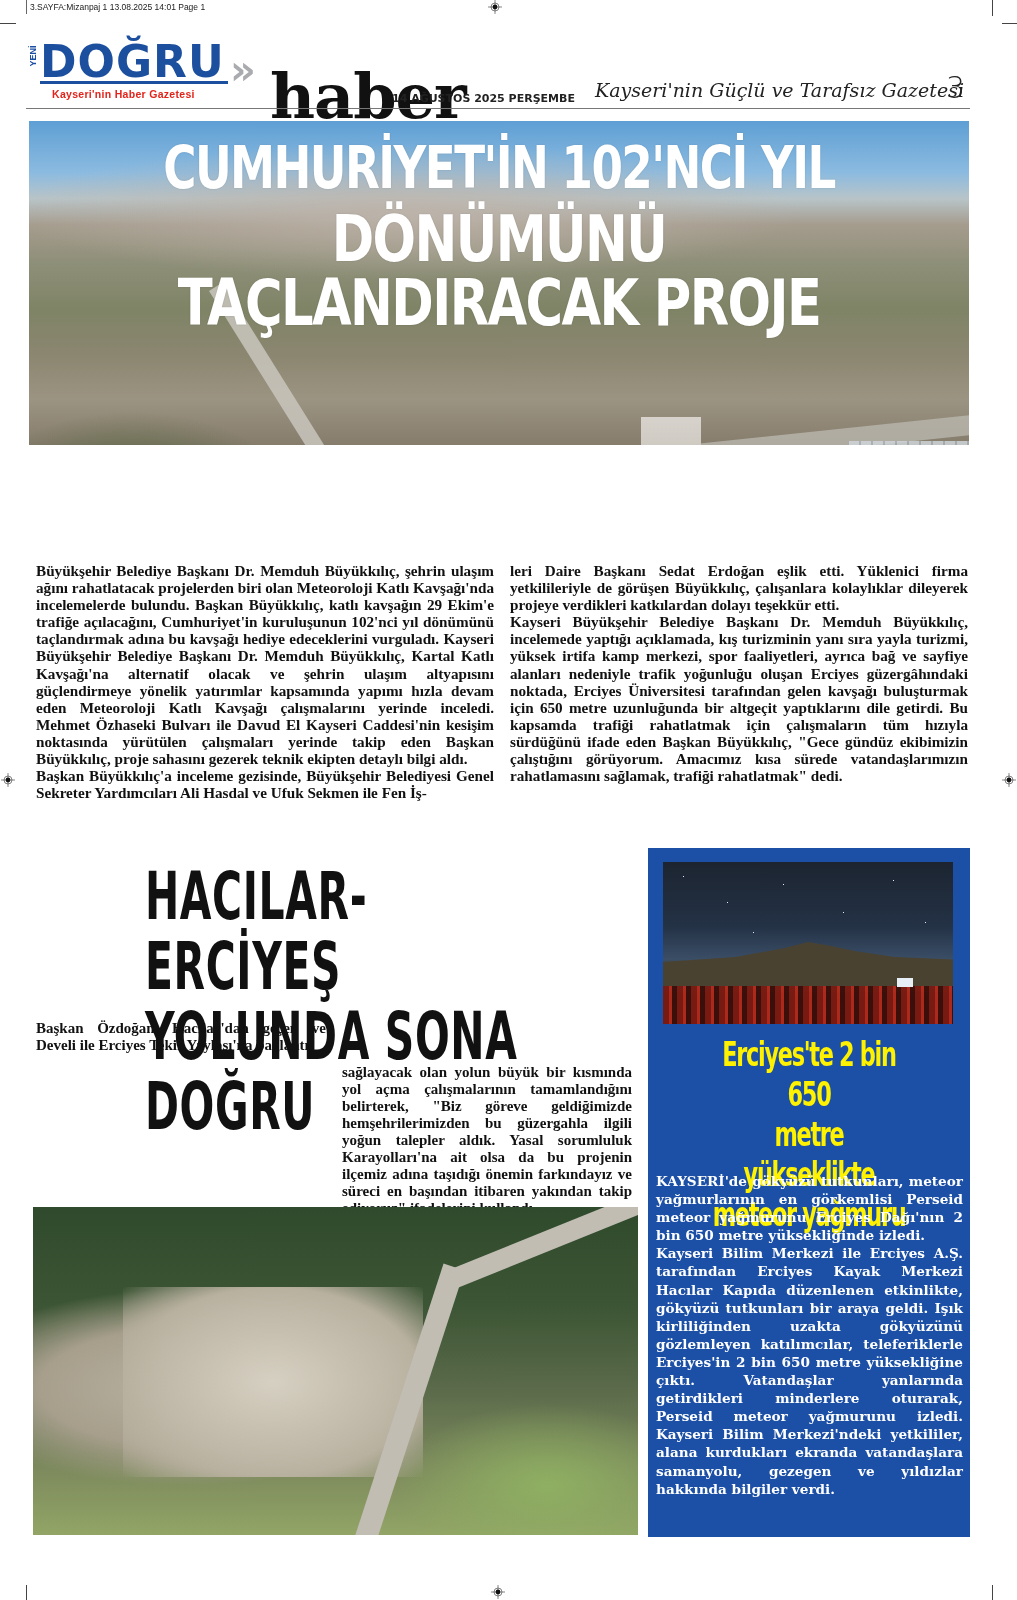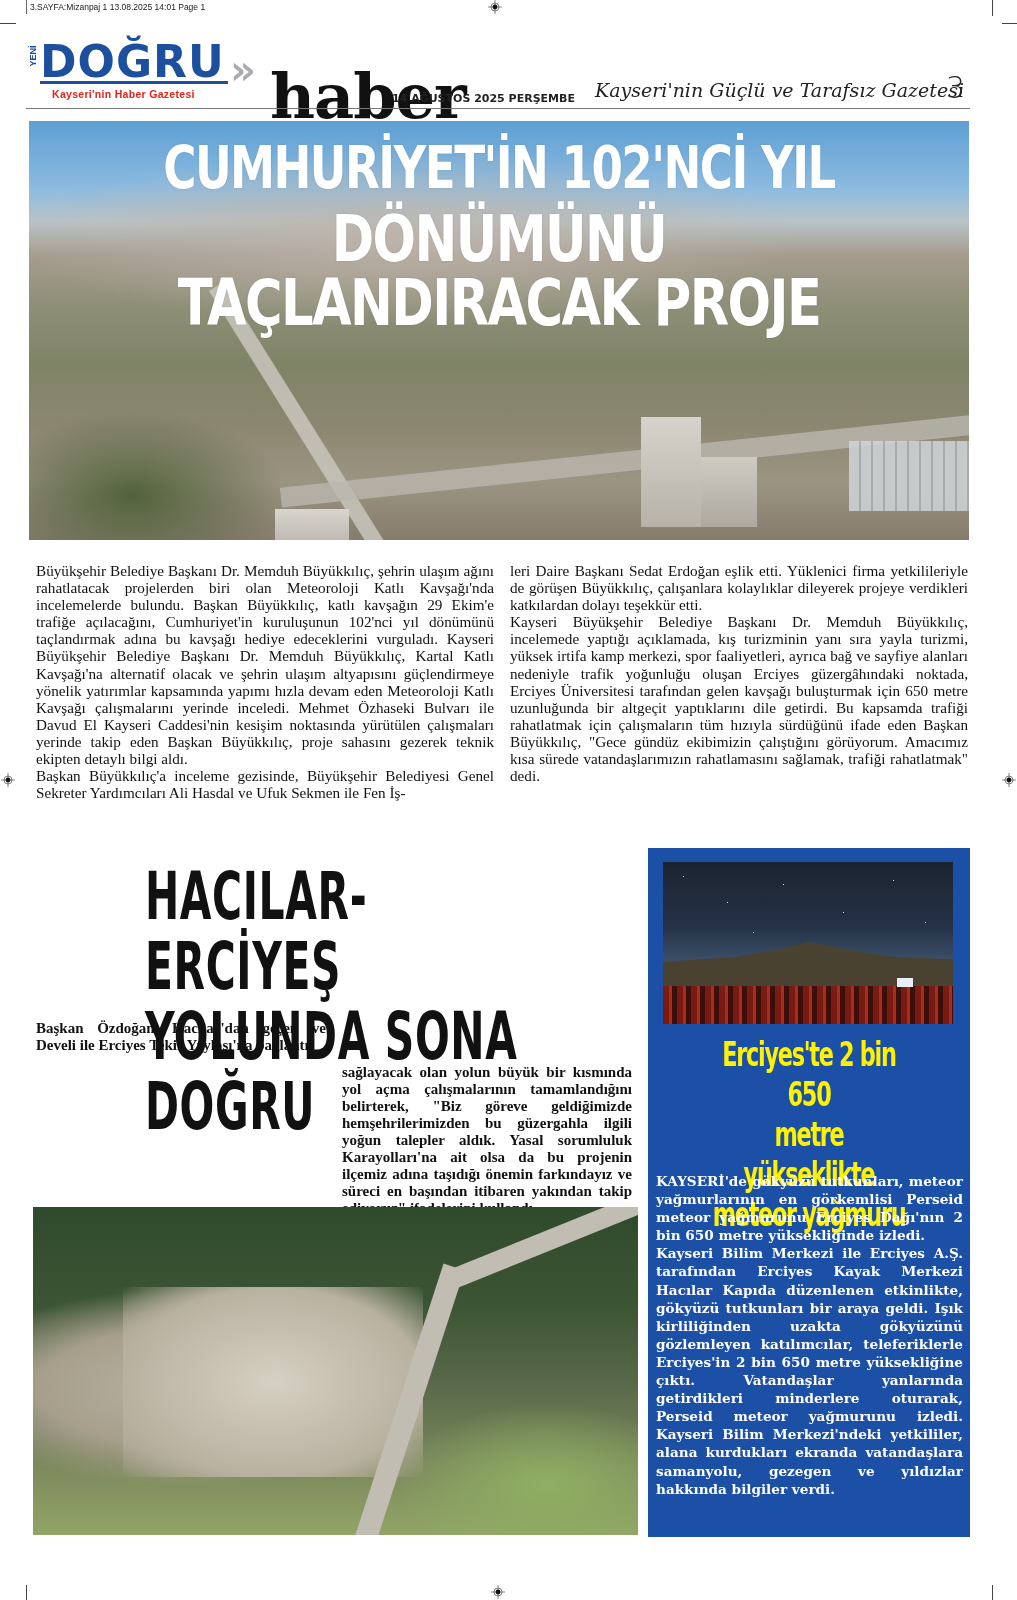--- a/index.html
+++ b/index.html
@@ -20,38 +20,38 @@
   .logo-dogan-rule { left: 40px; top: 81px; width: 188px; height: 3px; background: #1d4f9f; }
   .logo-tag { left: 52px; top: 88px; font-family: "Liberation Sans", sans-serif; font-weight: bold; font-size: 10.5px; color: #e2231a; letter-spacing: 0.3px; }
   .logo-chev { left: 230px; top: 50px; font-family: "DejaVu Sans", sans-serif; font-weight: bold; font-size: 40px; color: #a9abae; line-height: 40px; letter-spacing: -8px; }
   .logo-haber { left: 270px; top: 22px; font-family: "DejaVu Serif", serif; font-weight: bold; font-size: 62px; color: #111; line-height: 70px; letter-spacing: -1px; margin-top: 40px; }
   .date { left: 392px; top: 92px; font-family: "DejaVu Sans", sans-serif; font-weight: bold; font-size: 11px; color: #222; }
   .tagline { left: 595px; top: 79px; font-family: "DejaVu Serif", serif; font-style: italic; font-size: 19px; color: #222; }
   .pagenum { left: 946px; top: 72px; font-family: "DejaVu Sans", sans-serif; font-size: 30px; color: #222; font-weight: 300; line-height: 32px; }
   .mast-rule { left: 26px; top: 108px; width: 944px; height: 1px; background: #777; }
 
   
-  .hero { left: 29px; top: 121px; width: 940px; height: 419px; overflow: hidden;
+  .hero { left: 29px; top: 121px; width: 940px; height: 324px; overflow: hidden;
     background:
       radial-gradient(ellipse 60% 30% at 40% 28%, rgba(190,180,170,0.9), rgba(190,180,170,0) 70%),
       linear-gradient(180deg, #5e9fd4 0%, #8cbbe0 16%, #b8c4c8 24%, #a59c8e 32%, #8e8f78 44%, #7f8466 58%, #8b8670 72%, #9c9482 86%, #857c6c 100%);
   }
   .hero .road1 { position:absolute; left: 180px; top: 170px; width: 16px; height: 360px; background: #c9c5bd; transform: rotate(-32deg); transform-origin: top left; opacity: .85; }
   .hero .road2 { position:absolute; left: 250px; top: 330px; width: 700px; height: 20px; background: #b9b6ae; transform: rotate(-6deg); opacity: .8; }
   .hero .bldg1 { position:absolute; left: 612px; top: 296px; width: 60px; height: 110px; background: linear-gradient(180deg,#d7d3cc,#b7b2a8); }
   .hero .bldg2 { position:absolute; left: 672px; top: 336px; width: 56px; height: 70px; background: linear-gradient(180deg,#cfcac2,#aea99f); }
   .hero .bldg3 { position:absolute; left: 246px; top: 388px; width: 74px; height: 40px; background: linear-gradient(180deg,#d8d4ce,#b8b2aa); }
   .hero .green { position:absolute; left: 0; top: 290px; width: 260px; height: 140px; background: radial-gradient(ellipse at 40% 60%, rgba(74,94,52,.9), rgba(74,94,52,0) 70%); }
   .hero .roofs { position:absolute; left: 820px; top: 320px; width: 120px; height: 70px; background: repeating-linear-gradient(90deg,#cfd4d8 0 10px,#aab1b6 10px 12px); opacity:.85; }
   .hero-title { position:absolute; left: 0; width: 940px; text-align: center; font-family: "DejaVu Sans", sans-serif; font-weight: bold; color: #ffffff; line-height: 1; transform-origin: center top; letter-spacing: -2px; text-shadow: 0 0 2px rgba(0,0,0,.15); }
   .hero-title.l1 { top: 18px; font-size: 58px; transform: scaleX(0.78); }
   .hero-title.l2 { top: 86px; font-size: 64px; transform: scaleX(0.80); }
 
   
-  .col { font-family: "Liberation Serif", serif; font-weight: normal; font-size: 15.2px; line-height: 17.1px; text-align: justify; color: #111; }
+  .col { font-family: "Liberation Serif", serif; font-weight: bold; font-size: 15.2px; line-height: 17.1px; text-align: justify; color: #111; }
   .col p { margin: 0; }
   .col1 { left: 36px; top: 562px; width: 458px; }
   .col2 { left: 510px; top: 562px; width: 458px; }
 
   
   .hac-head { left: 30px; top: 862px; width: 605px; text-align: left; font-family: "DejaVu Sans", sans-serif; font-weight: bold; color: #111; }
   .hac-head div { font-size: 66px; line-height: 70px; transform: scaleX(0.62); transform-origin: center; letter-spacing: 1px; }
 
   .hcol { font-family: "Liberation Serif", serif; font-weight: bold; font-size: 15px; line-height: 17px; text-align: justify; color: #111; }
   .hcol p { margin: 0; }

